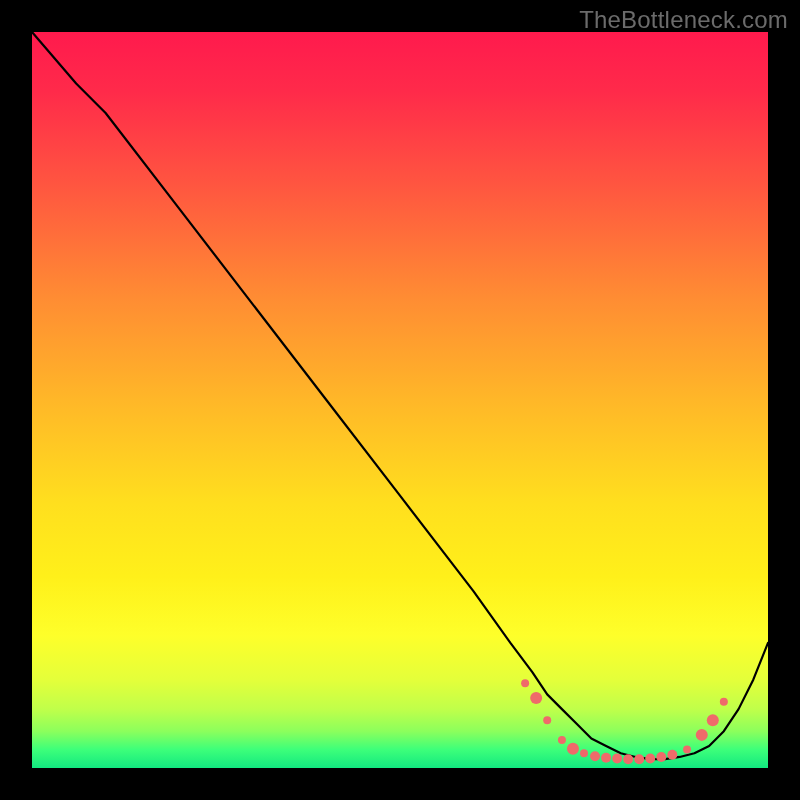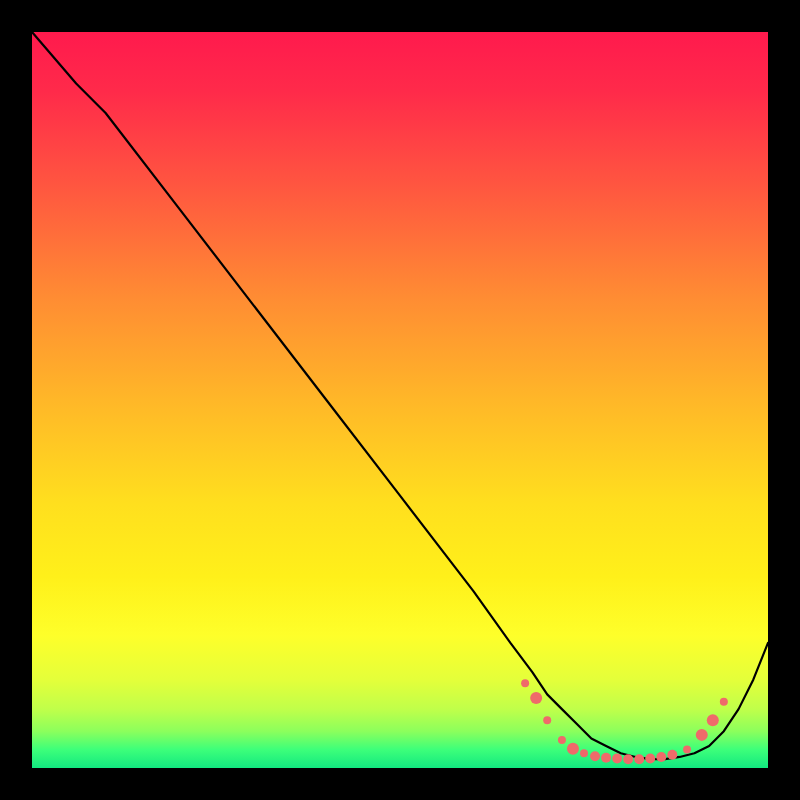--- a/index.html
+++ b/index.html
@@ -89,13 +89,14 @@
           <circle cx="618.24" cy="726.43" r="5" class="marker"></circle>
           <circle cx="629.28" cy="724.96" r="5" class="marker"></circle>
           <circle cx="640.32" cy="722.75" r="5" class="marker"></circle>
           <circle cx="655.04" cy="717.60" r="4" class="marker"></circle>
           <circle cx="669.76" cy="702.88" r="6" class="marker"></circle>
           <circle cx="680.80" cy="688.16" r="6" class="marker"></circle>
           <circle cx="691.84" cy="669.76" r="4" class="marker"></circle>
         </g>
     </svg>
   </div>
+  <div class="watermark">TheBottleneck.com</div>
 </div>
 
 </body></html>

